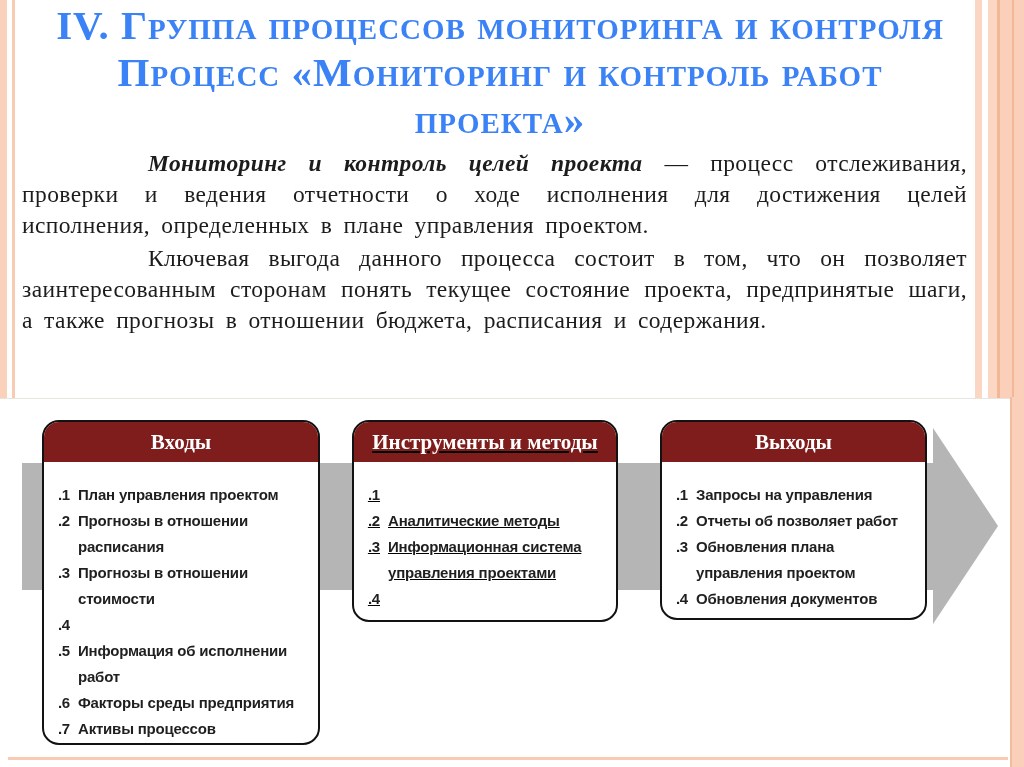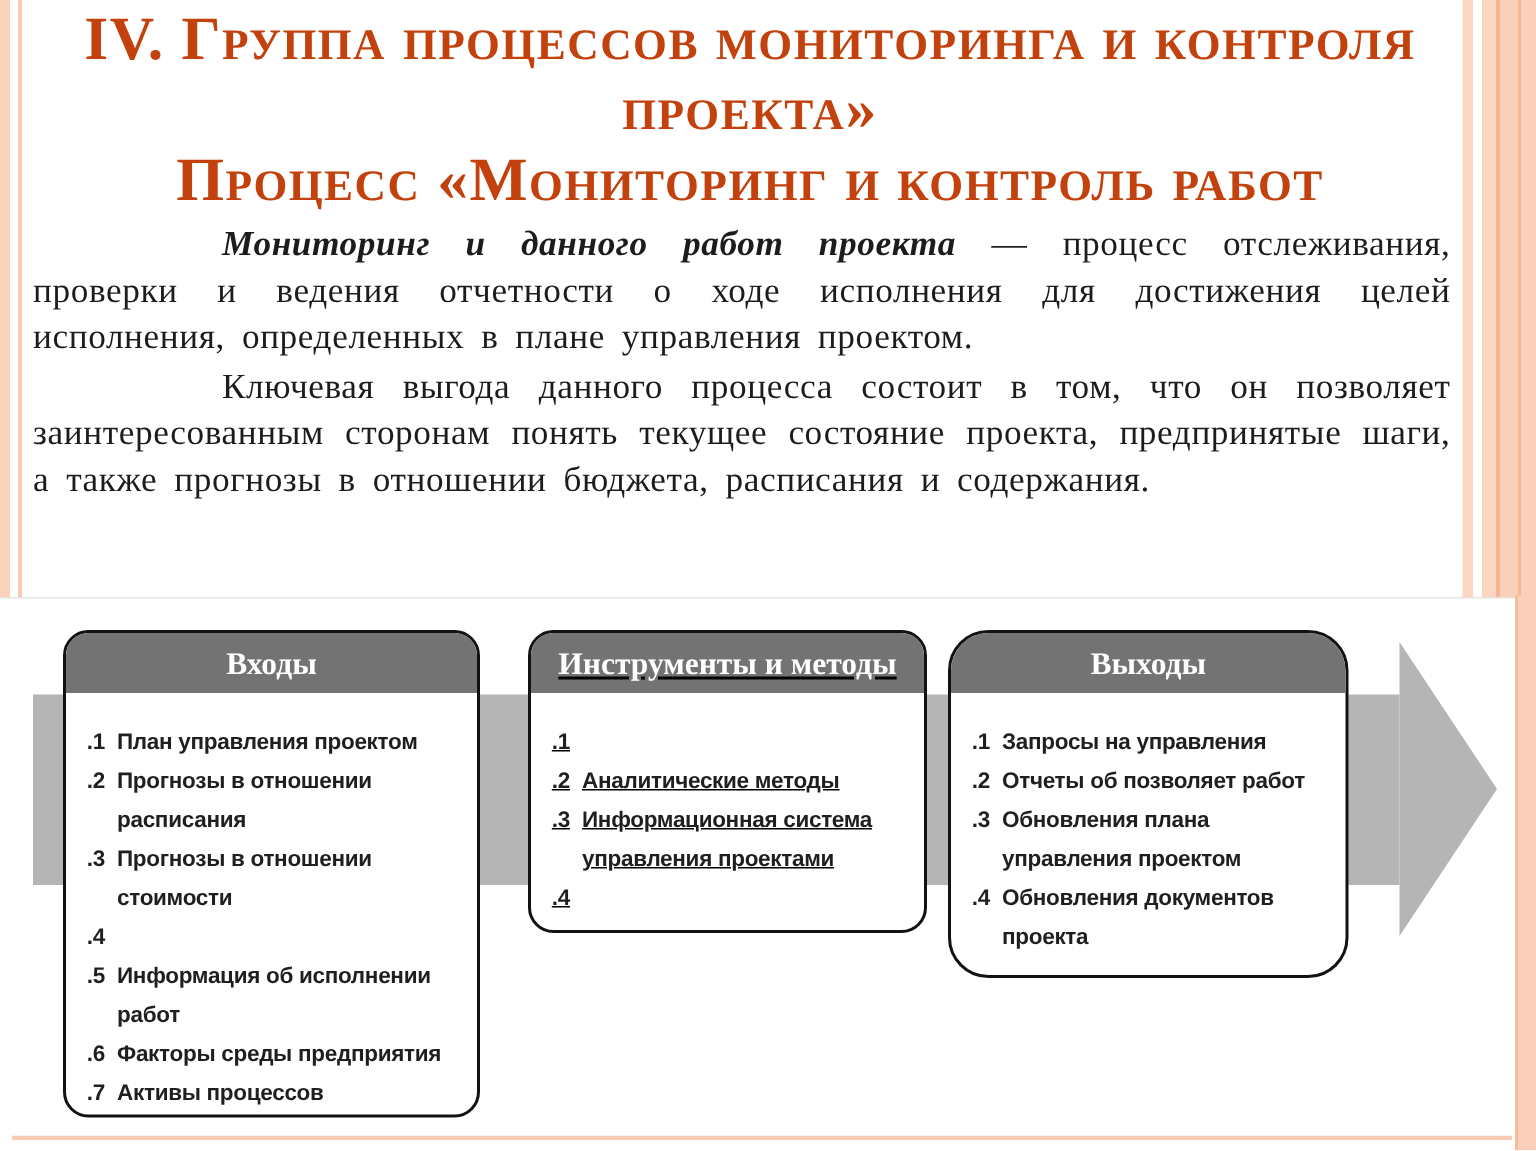--- a/index.html
+++ b/index.html
@@ -22,21 +22,21 @@
   .right-band{
     position:absolute;left:1010px;top:397px;width:14px;height:370px;
     background:#fad0ba;border-left:2px solid #f5bb9d;box-sizing:border-box;
   }
   .bottom-line{
     position:absolute;left:8px;top:757px;width:1000px;height:3px;background:#f8cbb2;
   }
   
   .slide-title{
     position:absolute;left:16px;right:40px;top:2px;text-align:center;
-    color:#c2410c;font-weight:700;font-variant:small-caps;
+    color:#3b82f6;font-weight:700;font-variant:small-caps;
     font-size:41px;line-height:47px;letter-spacing:1px;
   }
   
   .bodytext{
     position:absolute;left:22px;top:148px;width:945px;
     font-size:23.5px;line-height:31px;color:#1c1c1c;
     text-align:justify;letter-spacing:0.4px;word-spacing:5px;
   }
   .bodytext p{margin:0 0 2px 0;text-indent:126px;}
   .lead-in{font-weight:700;font-style:italic;}
@@ -45,23 +45,23 @@
     position:absolute;left:0;top:398px;width:1010px;height:359px;
     background:#ffffff;border-top:1px solid #e8e4de;box-sizing:border-box;
   }
   .arrow-svg{position:absolute;left:0;top:398px;}
   .io-box{
     position:absolute;background:#ffffff;border:2.5px solid #121212;
     border-radius:17px;overflow:hidden;box-sizing:border-box;
   }
   .box-inputs {left:42px; top:420px;width:278px;height:325px;}
   .box-tools  {left:352px;top:420px;width:266px;height:202px;text-decoration:underline;}
-  .box-outputs{left:632px;top:420px;width:267px;height:232px;border-radius:27px;}
+  .box-outputs{left:660px;top:420px;width:267px;height:200px;}
   .box-header{
-    background:#737373;color:#ffffff;height:40px;line-height:40px;
+    background:#7f1d1d;color:#ffffff;height:40px;line-height:40px;
     text-align:center;font-family:"Liberation Serif",serif;
     font-weight:700;font-size:21px;
   }
   .io-list{
     list-style:none;margin:20px 0 0 0;padding:0 10px 0 8px;
     font-family:"Liberation Sans",sans-serif;font-size:15px;font-weight:700;
     line-height:26px;color:#1f1f1f;letter-spacing:-0.2px;
   }
   .box-outputs .io-list{padding-right:16px;}
   .io-list li{display:flex;}
@@ -73,26 +73,26 @@
 
 <div id="slide">
 
   <div class="left-stripes"></div>
   <div class="right-stripes"></div>
   <div class="right-band"></div>
   <div class="bottom-line"></div>
 
   <div class="slide-title">
     <div>IV. Группа процессов мониторинга и контроля</div>
+    <div>Процесс «Мониторинг и контроль работ</div>
     <div>проекта»</div>
-    <div>Процесс «Мониторинг и контроль работ</div>
   </div>
 
   <div class="bodytext">
-    <p><span class="lead-in">Мониторинг и данного работ проекта</span> <span>— процесс отслеживания, проверки и ведения отчетности о ходе исполнения для достижения целей исполнения, определенных в плане управления проектом.</span></p>
+    <p><span class="lead-in">Мониторинг и контроль целей проекта</span> <span>— процесс отслеживания, проверки и ведения отчетности о ходе исполнения для достижения целей исполнения, определенных в плане управления проектом.</span></p>
     <p>Ключевая выгода данного процесса состоит в том, что он позволяет заинтересованным сторонам понять текущее состояние проекта, предпринятые шаги, а также прогнозы в отношении бюджета, расписания и содержания.</p>
   </div>
 
   <div class="diagram"></div>
 
   <svg class="arrow-svg" width="1010" height="359" viewBox="0 0 1010 359">
     <rect x="22" y="65" width="911" height="127" fill="#b5b5b5"></rect>
     <polygon points="933,30 998,128 933,226" fill="#b5b5b5"></polygon>
   </svg>
 

